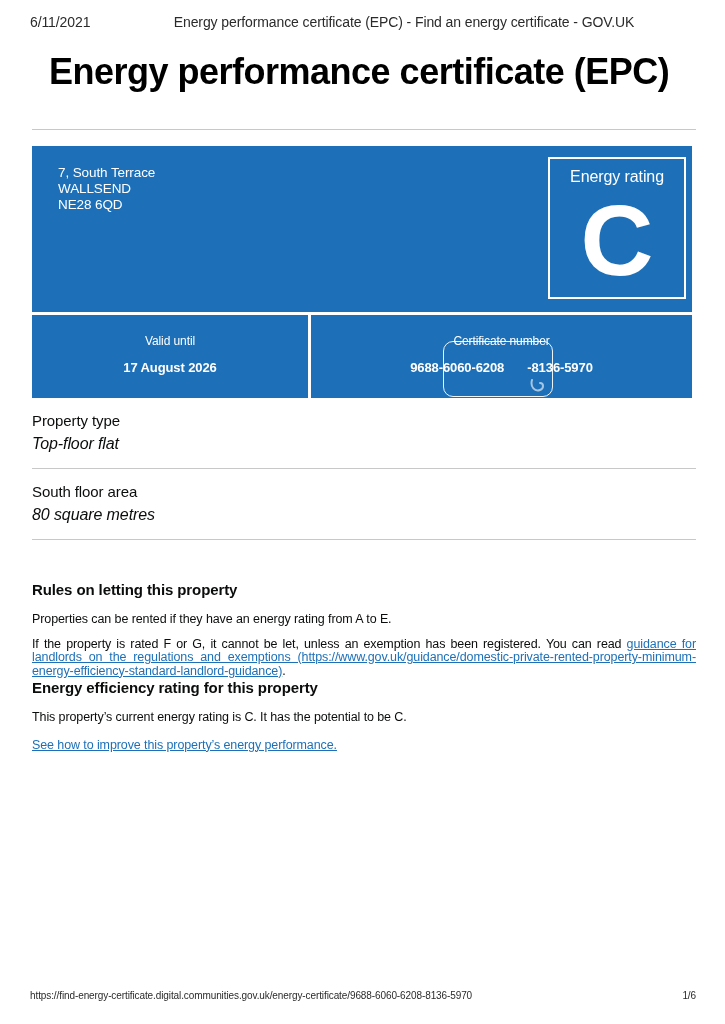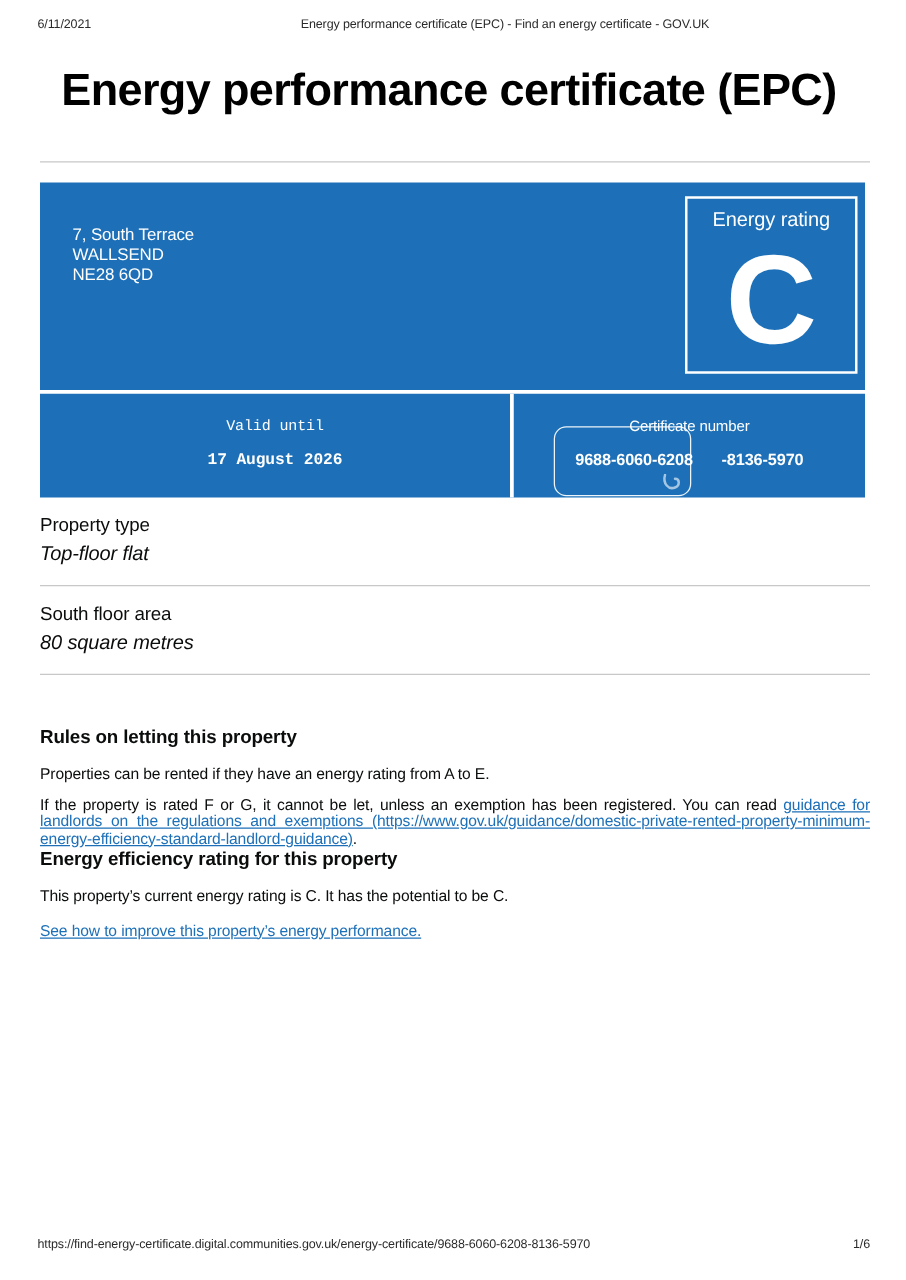--- a/index.html
+++ b/index.html
@@ -7,56 +7,56 @@
   body {
     position:relative;
     background:#ffffff;
     font-family:"Liberation Sans","DejaVu Sans",sans-serif;
     color:#0b0c0c;
     overflow:hidden;
     letter-spacing:-0.1px;
   }
 
   
-  .print-header { position:absolute; top:14px; left:0; right:0; height:14px; font-size:10px; color:#2b2b2b;padding-left:11px; }
+  .print-header { position:absolute; top:14px; left:0; right:0; height:14px; font-size:14px; color:#2b2b2b;padding-left:11px; }
   .header-date { position:absolute; left:30px; top:0; }
   .header-title { position:absolute; left:404px; top:0; transform:translateX(-50%); white-space:nowrap; }
   .print-footer { position:absolute; top:990px; left:30px; right:29px; font-size:10px; color:#2b2b2b; display:flex; justify-content:space-between; }
 
   .content { position:absolute; left:32px; top:0; width:664px; }
 
   h1.page-title {
     margin:52px 0 0 17px;
     font-size:36px; line-height:40px; font-weight:bold;
     letter-spacing:-0.5px; color:#000;
   }
   .title-rule { height:1px; background:#c8c8c8; margin-top:37px; }
 
   
   .epc-panel {
     position:relative; margin-top:16px;
     width:660px; height:252px;
     background:#1d70b8; color:#ffffff;
   }
-  .address { padding:34px 0 0 26px; font-size:13.5px; line-height:15.8px; }
+  .address { padding:19px 0 0 26px; font-size:13.5px; line-height:15.8px; }
 
   .rating-box {
     position:absolute; top:11px; right:6px;
     width:138px; height:142px;
     border:2px solid #ffffff; text-align:center;
   }
   .rating-label { font-size:16px; margin-top:9px; }
   .rating-letter { font-size:101px; line-height:78px; font-weight:bold; margin-top:15px; }
 
   .panel-bottom {
     position:absolute; left:0; bottom:0; width:100%; height:86px;
     border-top:3px solid #ffffff; display:flex;
   }
   .cell { text-align:center; }
-  .cell-left { width:376px;font-family:Liberation Mono, monospace; }
+  .cell-left { width:276px; }
   .cell-vdivider { width:3px; background:#ffffff; }
   .cell-right { flex:1; }
   .cell-label { font-size:12px; margin-top:19px; line-height:14px; }
   .cell-value { font-size:13px; font-weight:bold; margin-top:12px; line-height:15px; }
   .cert-value-row { display:flex; justify-content:center; gap:23px; }
 
   .cert-annotation {
     position:absolute; left:411px; top:195px;
     width:110px; height:56px;
     border:1.5px solid rgba(255,255,255,0.92);

